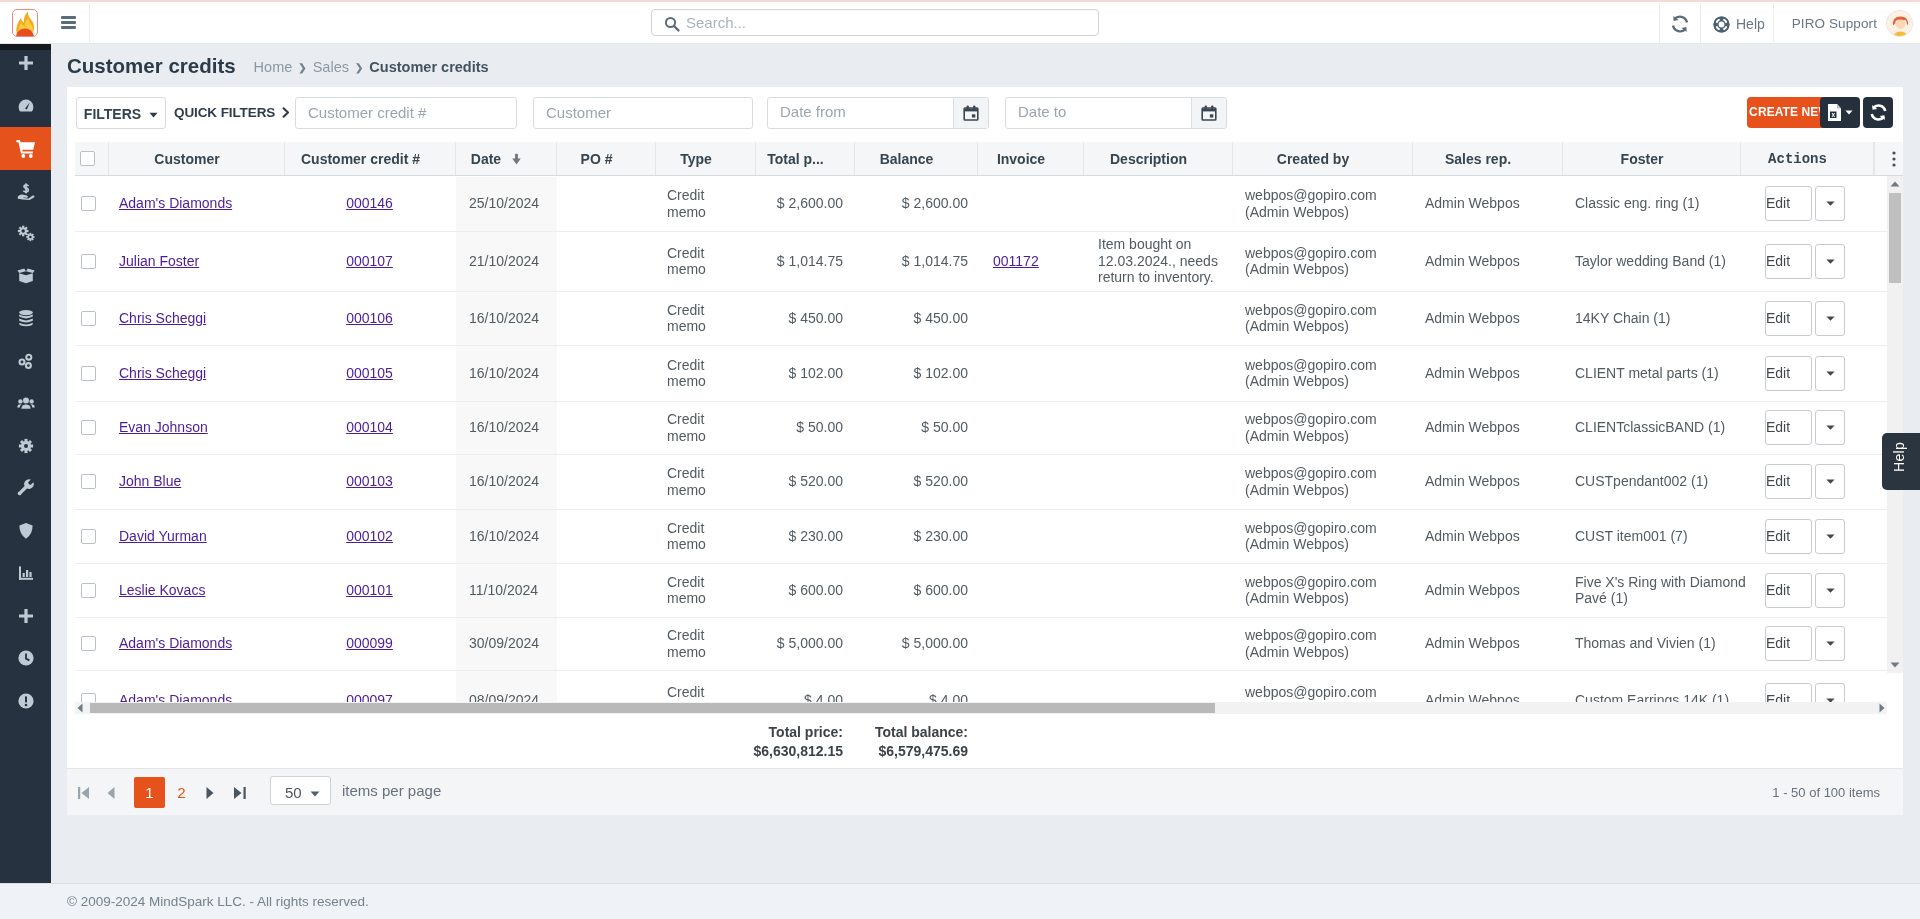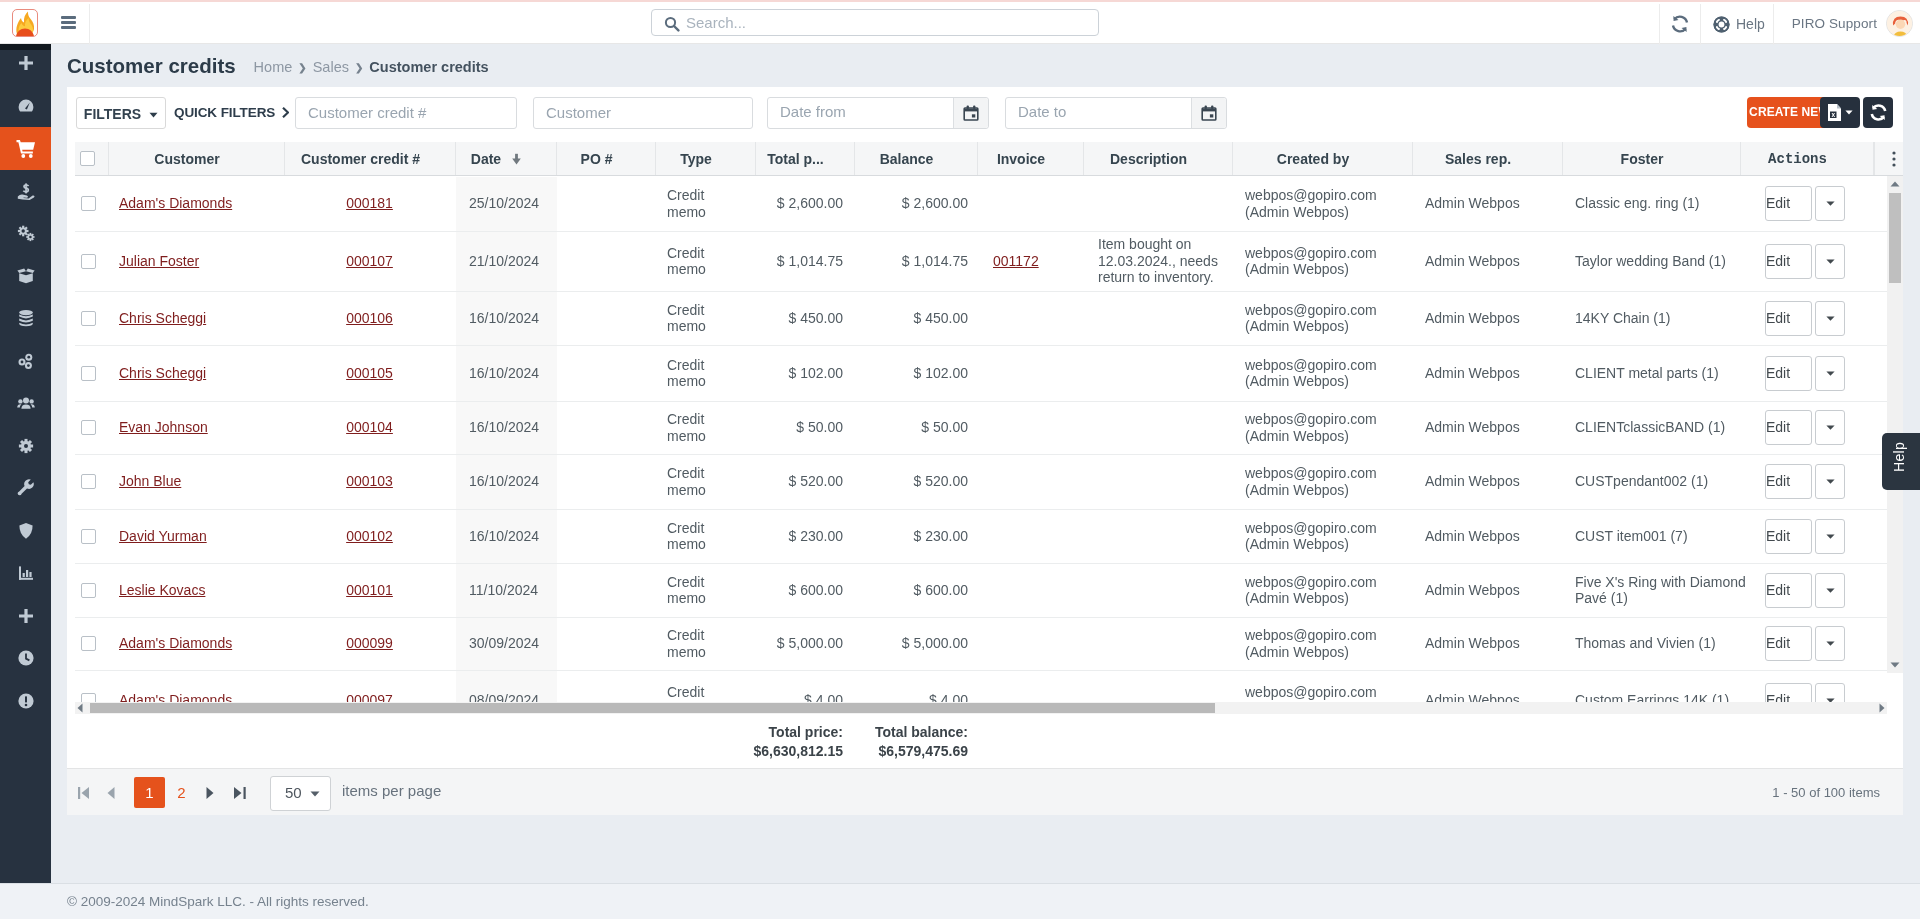--- a/index.html
+++ b/index.html
@@ -44,40 +44,40 @@
 .btn-dk { position:absolute; top:10px; height:31px; background:#26303d; border-radius:4px; display:flex; align-items:center; justify-content:center; }
 
 .ghead { position:absolute; left:8px; top:55px; width:1828px; height:34px; background:#f5f6f7; border-bottom:1px solid #d8dbde; display:flex; }
 .ghead .hc { height:33px; border-right:1px solid #e4e6e8; display:flex; align-items:center; justify-content:center; font-size:14px; font-weight:bold; color:#36454f; padding-right:19px; }
 .ghead .hc.last { border-right:none; }
 .gbody { position:absolute; left:8px; top:89.5px; width:1812px; height:525.5px; overflow:hidden; }
 .grow { display:flex; border-bottom:1px solid #ebedee; background:#fff; }
 .gc { display:flex; align-items:center; font-size:14px; color:#515b62; line-height:16.5px; }
 .gc.c { justify-content:center; text-align:center; }
 .gc.r { justify-content:flex-end; text-align:right; }
-.gc a { color:#7f1d1d; text-decoration:underline; }
+.gc a { color:#4c1d95; text-decoration:underline; }
 .datebg { background:#f8f8f8; }
 .cb { width:15px; height:15px; margin-right:8px; border:1px solid #b9c0c7; border-radius:2px; background:#fff; }
 .btn-edit { width:47px; height:35px; border:1px solid #c8ccd0; border-radius:3px; background:#fff; font-size:14px; color:#42494e; text-align:left; line-height:33px; }
 .btn-drop { width:30px; height:35px; border:1px solid #c8ccd0; border-radius:3px; background:#fff; margin-left:3px; display:flex; align-items:center; justify-content:center; }
 
 .vscroll { position:absolute; left:1820px; top:89px; width:16px; height:497px; background:#f1f1f1; }
 .vscroll .th { position:absolute; left:2px; top:17px; width:12px; height:90px; background:#bfbfbf; }
 .hscroll { position:absolute; left:8px; top:615px; width:1812px; height:12px; background:#f2f2f2; }
 .hscroll .th { position:absolute; left:15px; top:1px; width:1125px; height:10px; background:#b9b9b9; }
 
 .totals { position:absolute; left:8px; top:627px; width:1812px; height:54px; background:#fff; }
 .tot { position:absolute; top:9px; text-align:right; font-weight:bold; color:#3b4349; font-size:14px; line-height:18.5px; }
 
 .pager { position:absolute; left:0px; top:681px; width:1836px; height:47px; background:#f4f5f6; border-top:1px solid #e3e4e5; }
 .pg { position:absolute; top:7px; height:33px; }
 .pg-num { width:31px; text-align:center; line-height:31px; font-size:15px; height:31px; top:8px; }
 .pg-cur { background:#e5521c; color:#fff; border-radius:2px; }
 .pg-2 { color:#e5521c; }
-.ipp-dd { position:absolute; left:203px; top:7px; width:61px; height:35px; background:#fff; border:1px solid #cfd2d5; border-radius:3px; font-size:15px; color:#4e565e; }
+.ipp-dd { position:absolute; left:203px; top:7px; width:61px; height:29px; background:#fff; border:1px solid #cfd2d5; border-radius:3px; font-size:15px; color:#4e565e; }
 .ipp-dd span { position:absolute; left:14px; top:7px; } .ipp-dd span svg { display:block; }
 .ipp-lbl { position:absolute; left:275px; top:13px; font-size:15px; color:#67727d; }
 .pg-info { position:absolute; right:23px; top:16px; font-size:13px; color:#67727d; }
 
 .footer { position:absolute; left:0; top:883px; width:1920px; height:36px; background:#eff2f6; border-top:1px solid #dadfe4; }
 .footer span { position:absolute; left:67px; top:10px; font-size:13.5px; color:#76828e; }
 .helptab { position:absolute; left:1882px; top:433px; width:38px; height:57px; background:#2b3540; border-radius:5px 0 0 5px; }
 .helptab span { position:absolute; left:9px; top:38.5px; transform:rotate(-90deg); transform-origin:0 0; color:#fff; font-size:14px; letter-spacing:0.3px; }
 </style>
 </head>
@@ -371,21 +371,21 @@
 </div>
 <div class="gbody">
 <div class="grow" style="height:55px;">
 <div class="gc c" style="width:34px;">
           <span class="cb"></span>
         </div>
 <div class="gc" style="width:176px; padding-left:10px;">
           <a>Adam's Diamonds</a>
         </div>
 <div class="gc c" style="width:171px; padding-right:2px;">
-          <a>000181</a>
+          <a>000146</a>
         </div>
 <div class="gc datebg" style="width:101px; padding-left:13px;text-align:right;">25/10/2024</div>
 <div class="gc" style="width:99px;"></div>
 <div class="gc" style="width:100px; padding-left:11px;">
           <div>Credit<br>memo</div>
         </div>
 <div class="gc r" style="width:99px; padding-right:12px;">$ 2,600.00</div>
 <div class="gc r" style="width:123px; padding-right:10px;">$ 2,600.00</div>
 <div class="gc" style="width:106px; padding-left:15px;"></div>
 <div class="gc" style="width:149px; padding-left:14px;">

